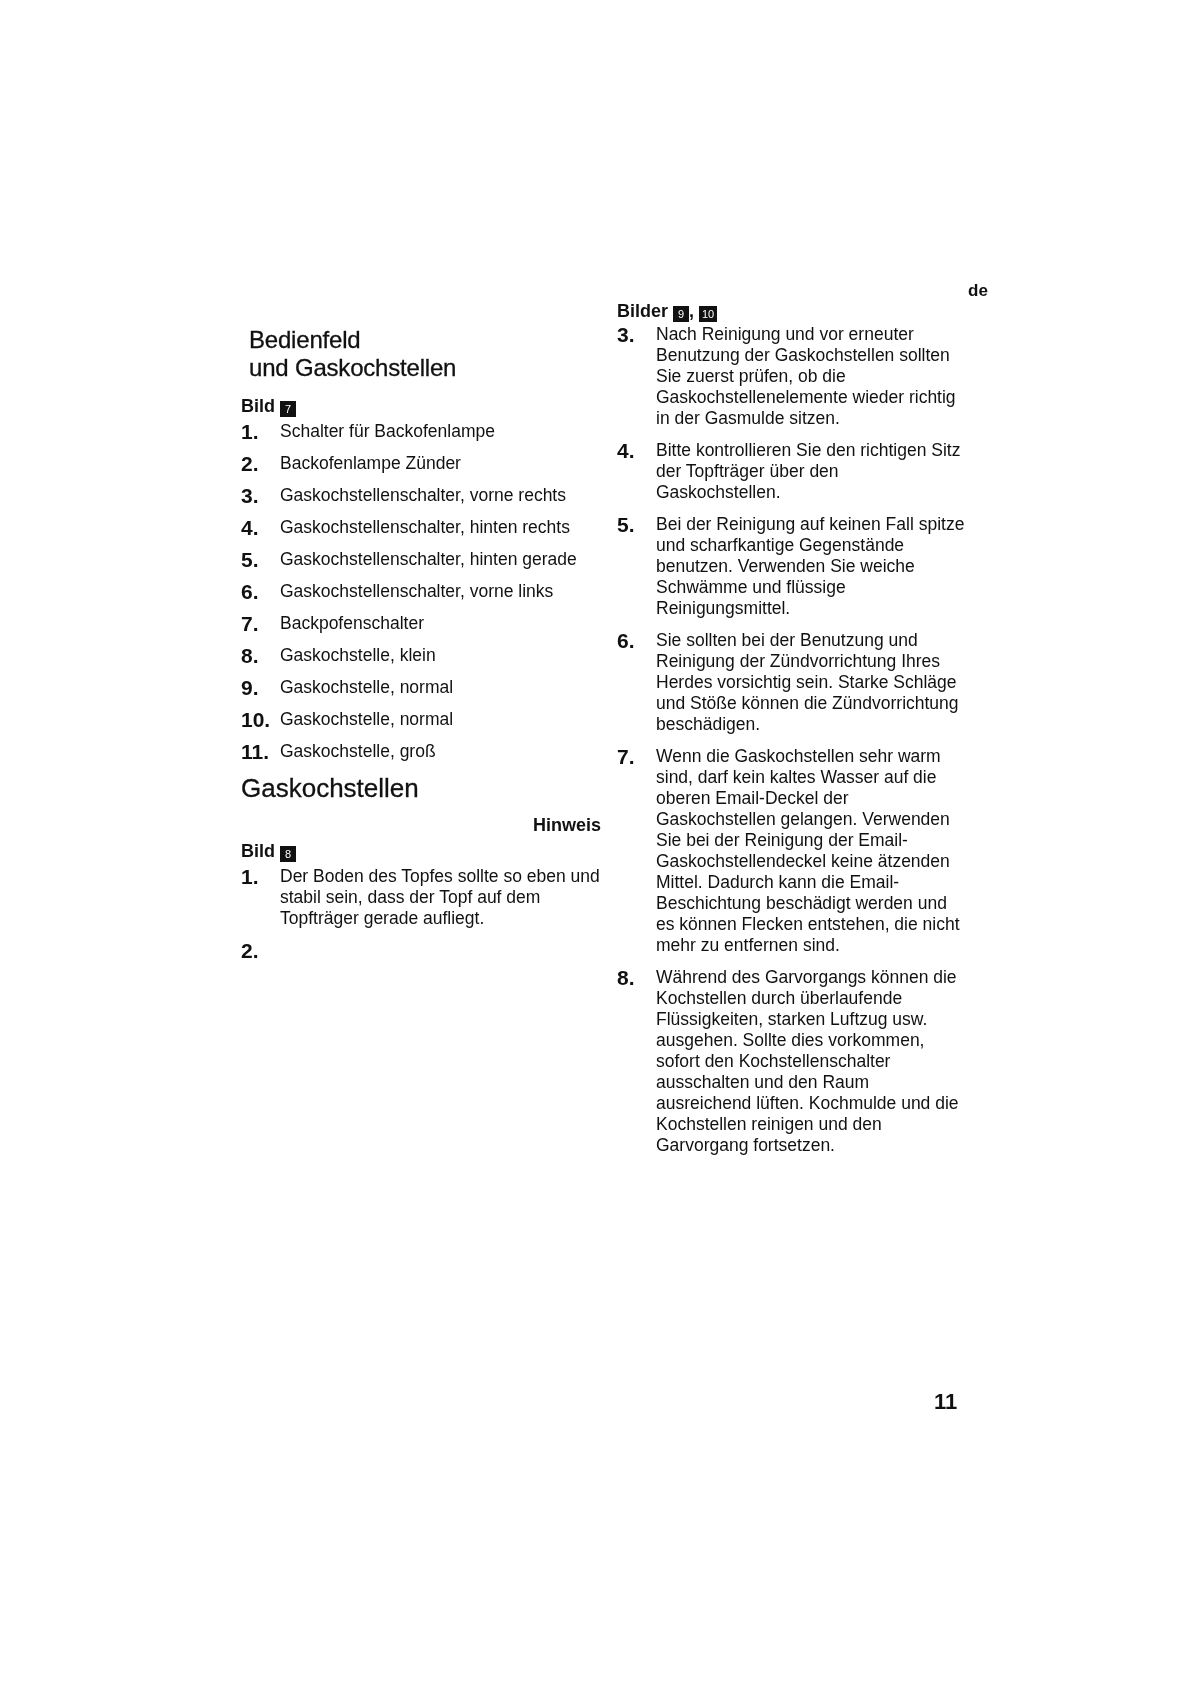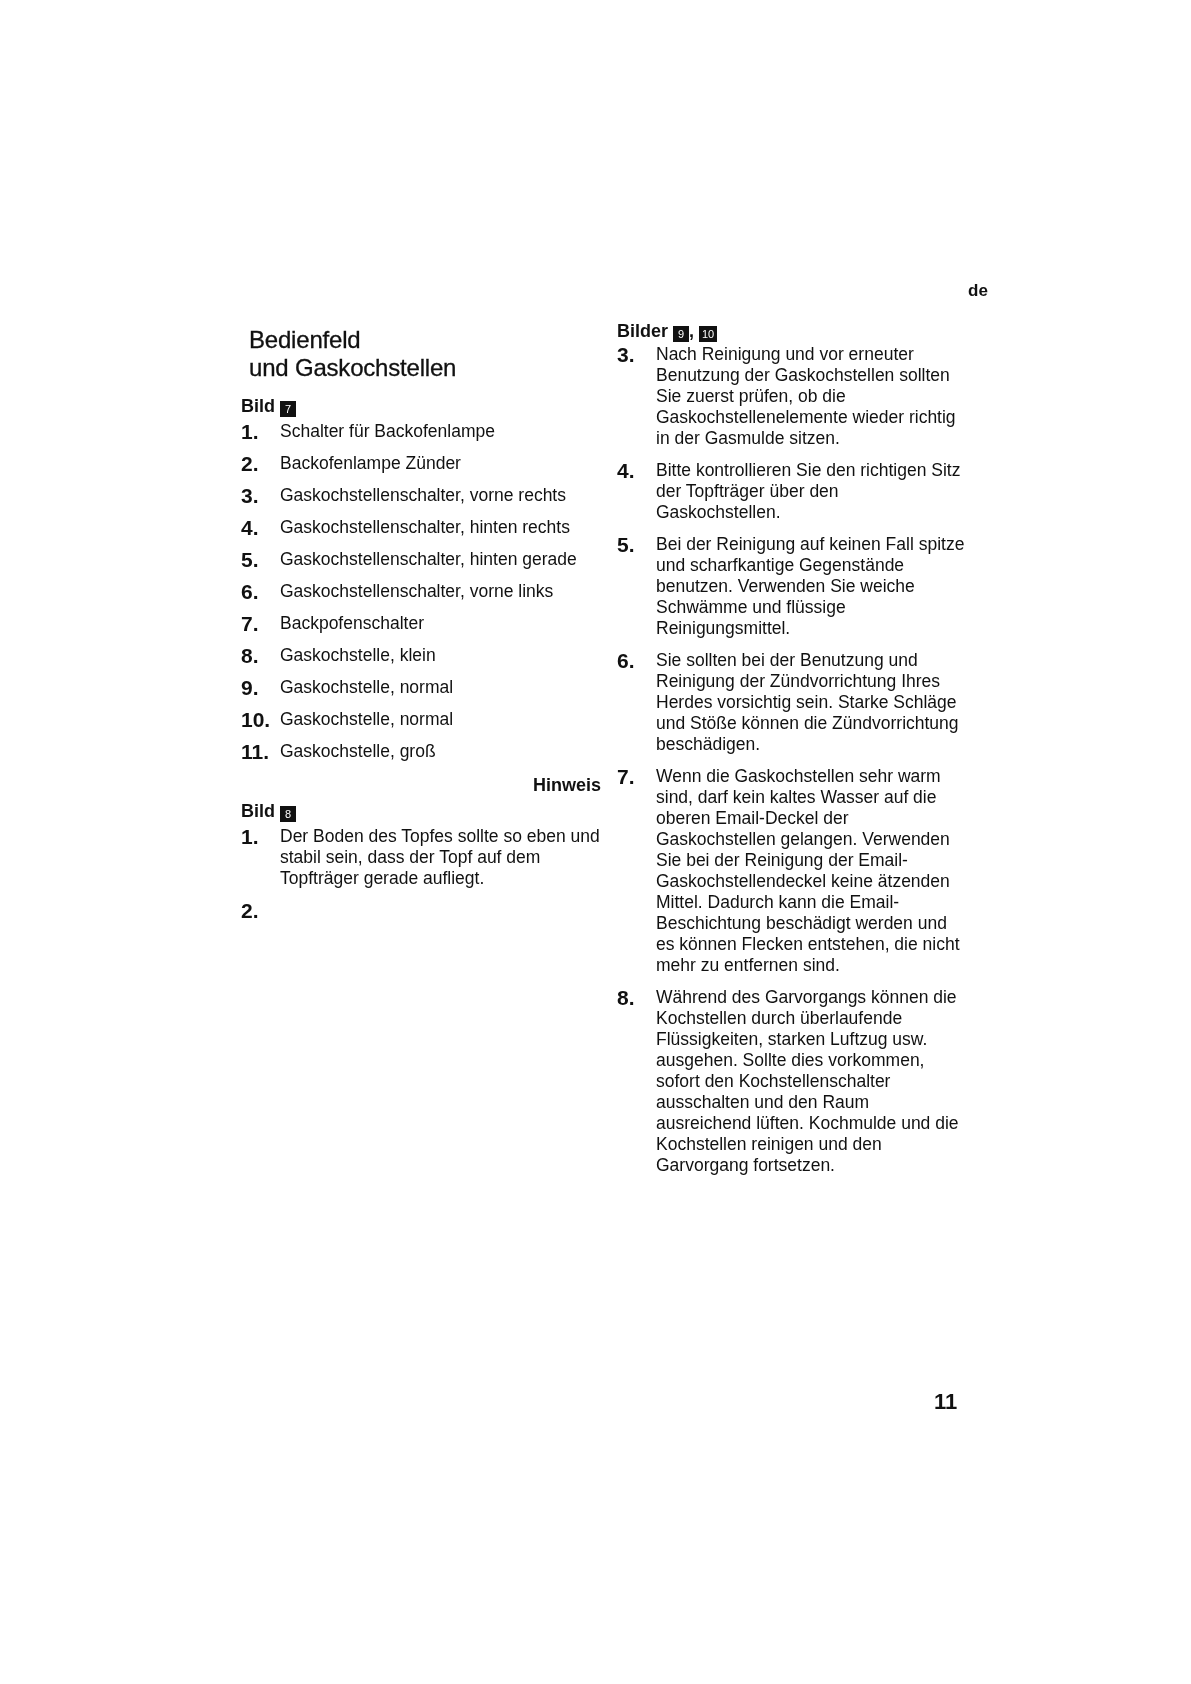--- a/index.html
+++ b/index.html
@@ -2,21 +2,21 @@
 <html><head>
 <meta charset="utf-8">
 <style>
   html, body { margin: 0; padding: 0; background: #ffffff; }
   body { width: 1191px; height: 1684px; position: relative; overflow: hidden;
          font-family: "Liberation Sans", sans-serif; color: #111; }
   .lang { position: absolute; left: 968px; top: 281px; font-size: 17px; font-weight: bold; }
   .pagenum { position: absolute; left: 934px; top: 1389px; font-size: 22px; font-weight: bold; }
   .col { position: absolute; }
   .col-left { left: 241px; top: 318px; width: 360px; }
-  .col-right { left: 617px; top: 320px; width: 350px; }
+  .col-right { left: 617px; top: 300px; width: 350px; }
   h1 { margin: 8px; font-size: 24px; font-weight: normal; line-height: 28px; letter-spacing: -0.2px; -webkit-text-stroke: 0.3px #111; }
   h2 { margin: 0; font-size: 26px; font-weight: normal; line-height: 28px; -webkit-text-stroke: 0.3px #111; }
   .sub { font-size: 18px; font-weight: bold; margin: 0; line-height: 22px; }
   .badge { display: inline-block; background: #111; color: #fff; font-size: 11px; font-weight: normal;
            width: 16px; height: 16px; line-height: 16px; text-align: center; vertical-align: -1px; }
   ol { list-style: none; margin: 0; padding: 0; }
   li { display: flex; font-size: 17.5px; line-height: 21px; }
   li .num { width: 39px; flex: 0 0 39px; font-weight: bold; font-size: 21px; }
   li .txt { flex: 1; }
   .left-list li { margin-bottom: 11px; }
@@ -77,20 +77,21 @@
       <li>
         <span class="num">10.</span>
         <span class="txt">Gaskochstelle, normal</span>
       </li>
       <li>
         <span class="num">11.</span>
         <span class="txt">Gaskochstelle, groß</span>
       </li>
     </ol>
 
+  <h2 style="margin-top:12px;">Gaskochstellen</h2>
   <p class="sub" style="margin-top:12px;text-align:right;">Hinweis</p>
   <p class="sub" style="margin-top:4px;margin-bottom:4px;">
     <span>Bild</span>
     <span class="badge">8</span>
   </p>
   <ol class="left-list" id="list2">
       <li>
         <span class="num">1.</span>
         <span class="txt">Der Boden des Topfes sollte so eben und stabil sein, dass der Topf auf dem Topfträger gerade aufliegt.</span>
       </li>

